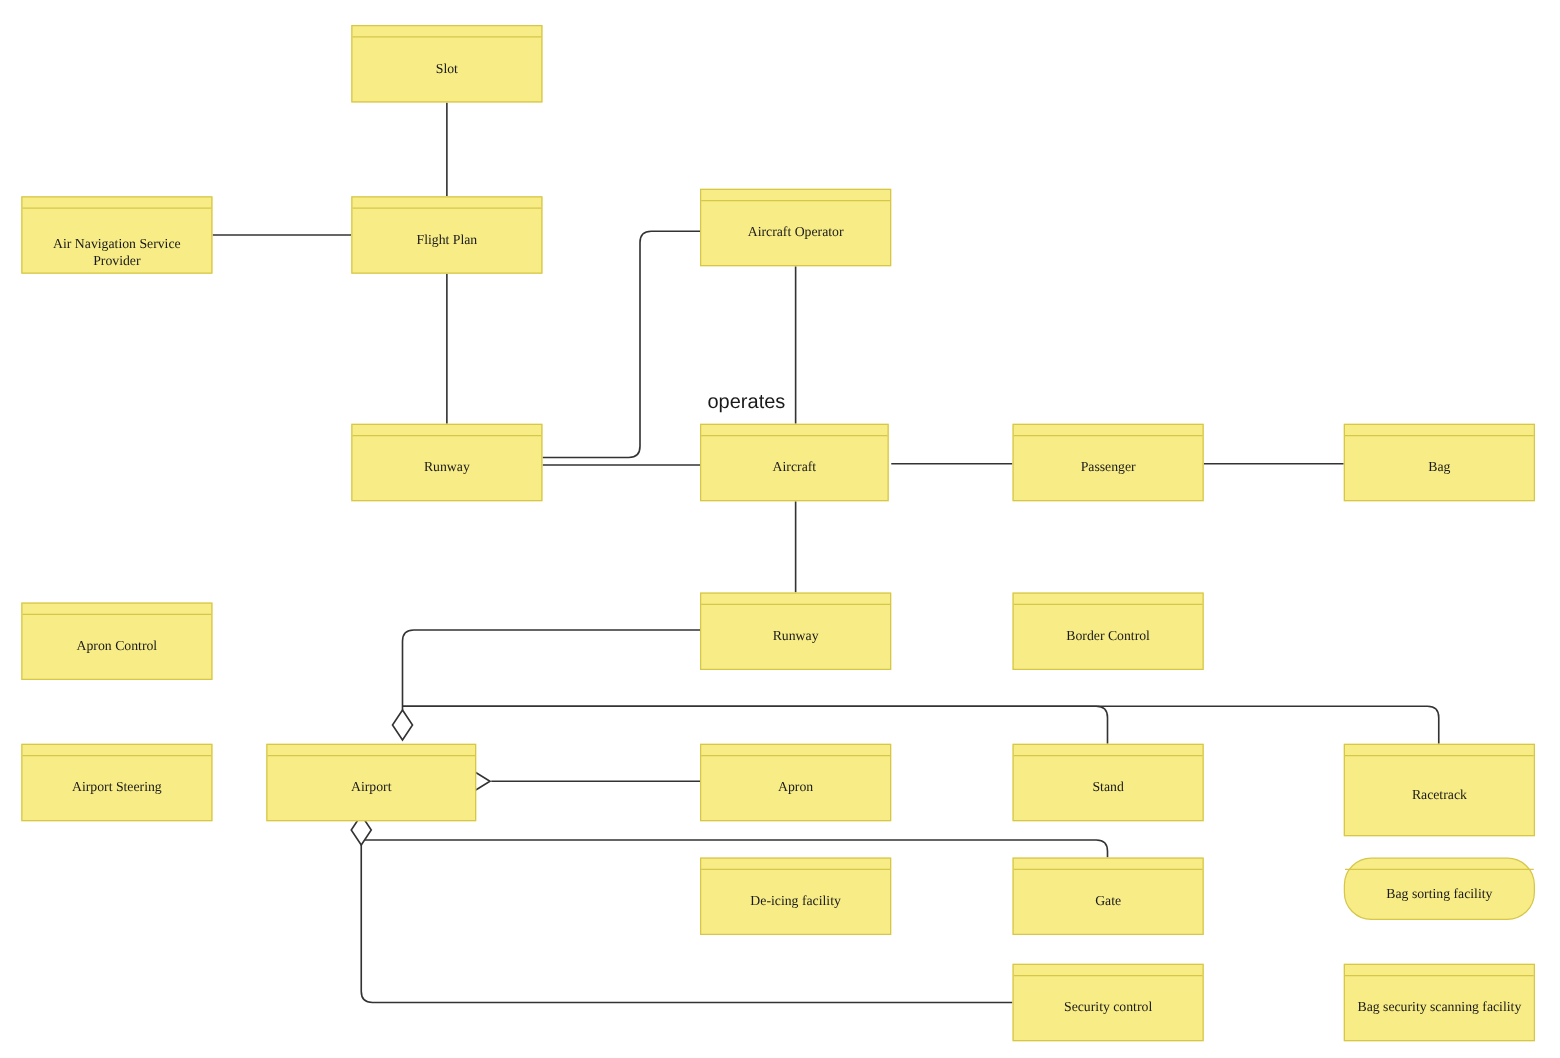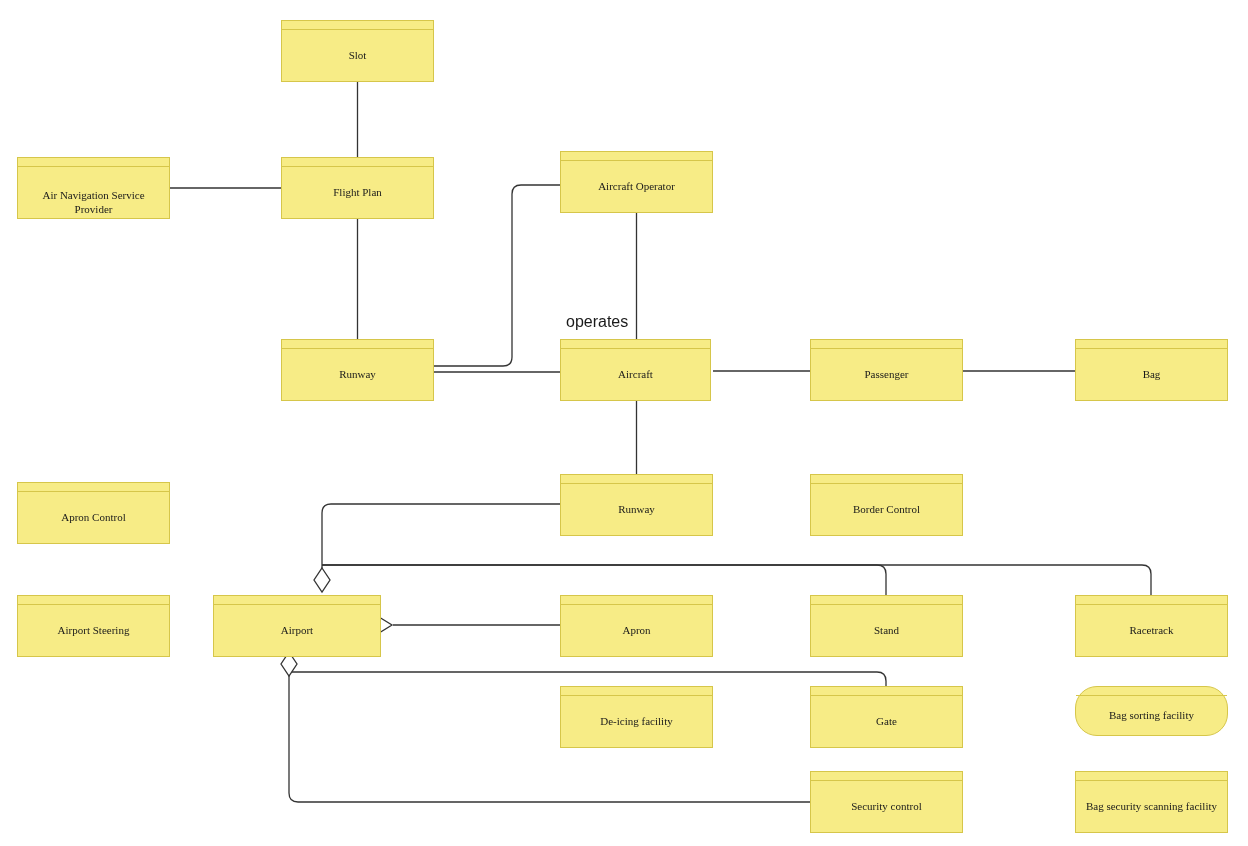--- a/index.html
+++ b/index.html
@@ -144,21 +144,21 @@
         <div class="lbl">Airport</div>
       </div>
       <div class="node" style="left: 560px; top: 595px; width: 153px; height: 62px;">
         <div class="hdr"></div>
         <div class="lbl">Apron</div>
       </div>
       <div class="node" style="left: 810px; top: 595px; width: 153px; height: 62px;">
         <div class="hdr"></div>
         <div class="lbl">Stand</div>
       </div>
-      <div class="node" style="left: 1075px; top: 595px; width: 153px; height: 62px;">
+      <div class="node" style="left: 1075px; top: 595px; width: 153px; height: 74px;">
         <div class="hdr"></div>
         <div class="lbl">Racetrack</div>
       </div>
       <div class="node" style="left: 560px; top: 686px; width: 153px; height: 62px;">
         <div class="hdr"></div>
         <div class="lbl">De-icing facility</div>
       </div>
       <div class="node" style="left: 810px; top: 686px; width: 153px; height: 62px;">
         <div class="hdr"></div>
         <div class="lbl">Gate</div>

